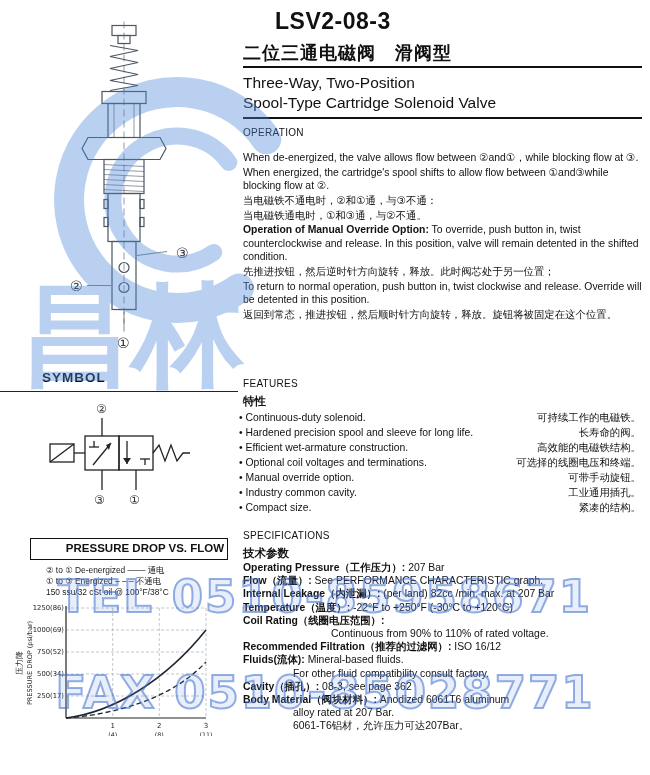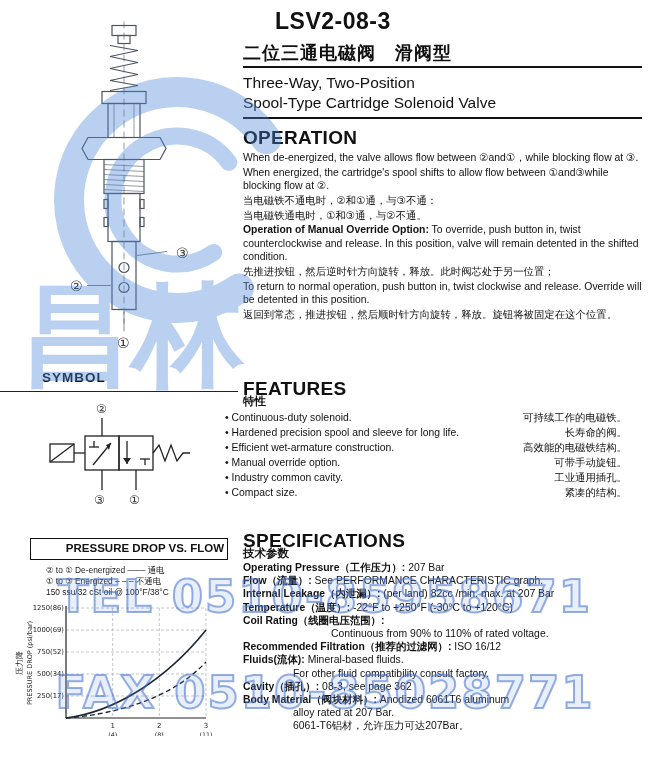--- a/index.html
+++ b/index.html
@@ -11,21 +11,21 @@
   }
   .abs { position:absolute; }
   .hline { position:absolute; height:2px; background:#111; }
 
   
   .model { font-size:23px; font-weight:bold; letter-spacing:.5px; padding-left:32px; }
   .sub-cn { font-size:18px; font-weight:bold; margin-top:6px; letter-spacing:1px; }
   .sub-en { font-size:15.5px; line-height:1.28; }
 
   
-  .h-sec { font-size:19px; font-weight:bold; letter-spacing:.3px; }
+  .h-sec { font-size:10px; font-weight:normal; letter-spacing:.3px; }
   .h-cn  { font-size:11.5px; font-weight:bold; }
   .op p  { font-size:10.4px; line-height:1.31; margin-bottom:1px; }
   .b { font-weight:bold; }
 
   .feat-row { display:flex; justify-content:space-between; font-size:10.4px; line-height:1.45; }
   .feat-row .cn { white-space:nowrap; }
 
   .spec p { font-size:10.4px; line-height:1.27; }
   .ind-a { padding-left:88px; }
   .ind-b { padding-left:50px; }
@@ -74,32 +74,36 @@
     <p>当电磁铁不通电时，②和①通，与③不通：</p>
     <p>当电磁铁通电时，①和③通，与②不通。</p>
     <p><span class="b">Operation of Manual Override Option:</span><span> To override, push button in, twist counterclockwise and release. In this position, valve will remain detented in the shifted condition.</span></p>
     <p>先推进按钮，然后逆时针方向旋转，释放。此时阀芯处于另一位置；</p>
     <p>To return to normal operation, push button in, twist clockwise and release. Override will be detented in this position.</p>
     <p>返回到常态，推进按钮，然后顺时针方向旋转，释放。旋钮将被固定在这个位置。</p>
   </div>
 
   <div class="abs h-sec" style="left:243px; top:378px;">FEATURES</div>
   <div class="abs h-cn" style="left:243px; top:394px;">特性</div>
-  <div class="abs" style="left:225px; top:410px; width:402px;text-align:right;">
+  <div class="abs" style="left:239px; top:410px; width:402px;text-align:right;">
     <div class="feat-row">
         <span>• Continuous-duty solenoid.</span>
         <span class="cn">可持续工作的电磁铁。</span>
       </div>
     <div class="feat-row">
         <span>• Hardened precision spool and sleeve for long life.</span>
         <span class="cn">长寿命的阀。</span>
       </div>
     <div class="feat-row">
         <span>• Efficient wet-armature construction.</span>
         <span class="cn">高效能的电磁铁结构。</span>
+      </div>
+    <div class="feat-row">
+        <span>• Optional coil voltages and terminations.</span>
+        <span class="cn">可选择的线圈电压和终端。</span>
       </div>
     <div class="feat-row">
         <span>• Manual override option.</span>
         <span class="cn">可带手动旋钮。</span>
       </div>
     <div class="feat-row">
         <span>• Industry common cavity.</span>
         <span class="cn">工业通用插孔。</span>
       </div>
     <div class="feat-row">

